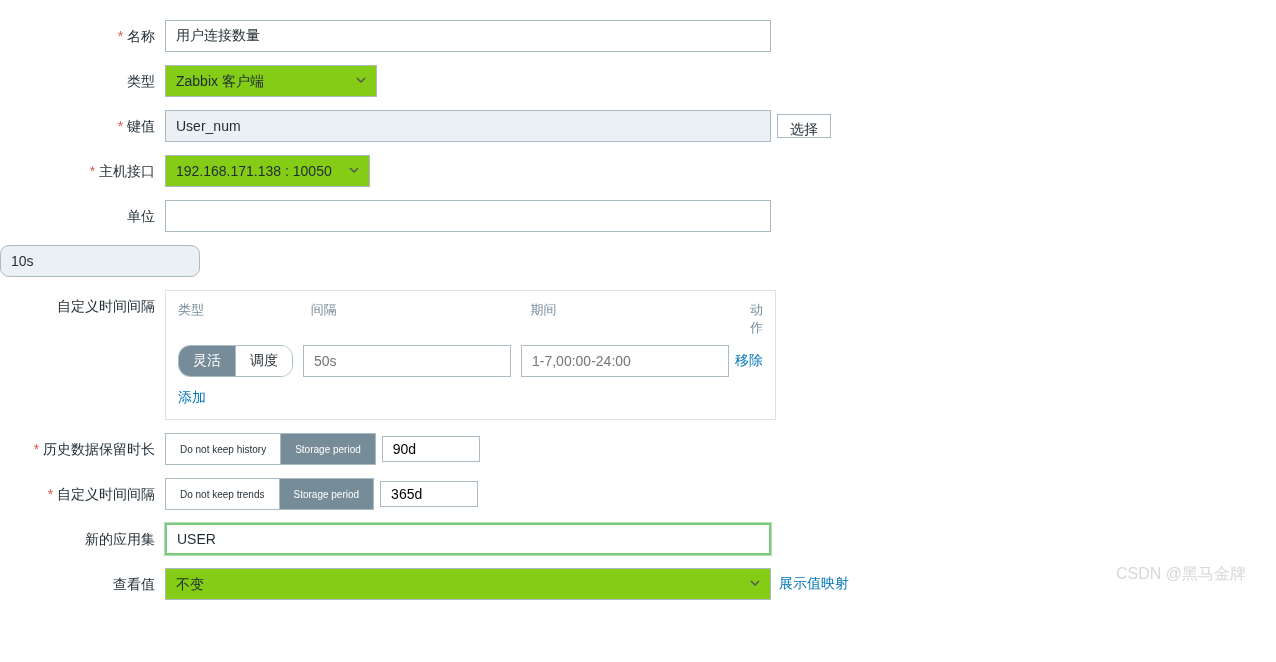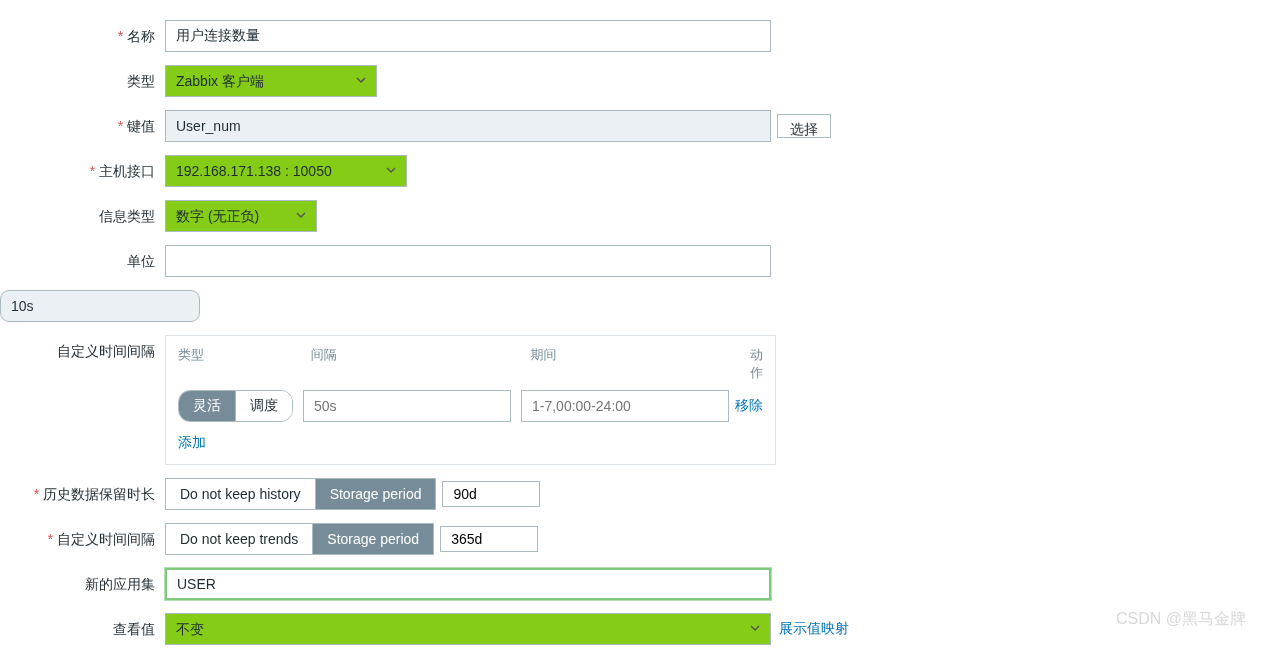--- a/index.html
+++ b/index.html
@@ -155,21 +155,21 @@
     }
     .storage-seg {
       display: flex;
       border: 1px solid #acbbc2;
       height: 32px;
       overflow: hidden;
     }
     .storage-btn {
       border: none;
       padding: 6px 14px;
-      font-size: 14px;
+      font-size: 10px;
       background: #fff;
       cursor: pointer;
       color: #1f2c33;
       height: 100%;
     }
     .storage-btn.active {
       background: #768d99;
       color: #fff;
     }
     .storage-btn + .storage-btn {
@@ -234,47 +234,32 @@
     <div class="form-control">
       <input type="text" class="input-text highlighted wide-input" value="User_num" style="">
       <button class="btn btn-select">选择</button>
     </div>
   </div>
 
   <div class="form-row">
     <div class="form-label required">主机接口</div>
     <div class="form-control">
       <div class="select-wrap">
-        <select class="select" style="width:242px">
+        <select class="select" style="width:205px">
           <option>192.168.171.138 : 10050</option>
         </select>
         <span class="select-arrow">
           <svg class="chevron" viewBox="0 0 12 12">
               <path d="M2 4 L6 8 L10 4" stroke="#555" stroke-width="1.5" fill="none"></path>
             </svg>
         </span>
       </div>
     </div>
   </div>
 
-  <div class="form-row">
-    <div class="form-label">信息类型</div>
-    <div class="form-control">
-      <div class="select-wrap">
-        <select class="select" style="width:152px">
-          <option>数字 (无正负)</option>
-        </select>
-        <span class="select-arrow">
-          <svg class="chevron" viewBox="0 0 12 12">
-              <path d="M2 4 L6 8 L10 4" stroke="#555" stroke-width="1.5" fill="none"></path>
-            </svg>
-        </span>
-      </div>
-    </div>
-  </div>
 
   <div class="form-row">
     <div class="form-label">单位</div>
     <div class="form-control">
       <input type="text" class="input-text wide-input" value="" style="">
     </div>
   </div>
 
   <div class="form-row">
     <div class="form-control">

